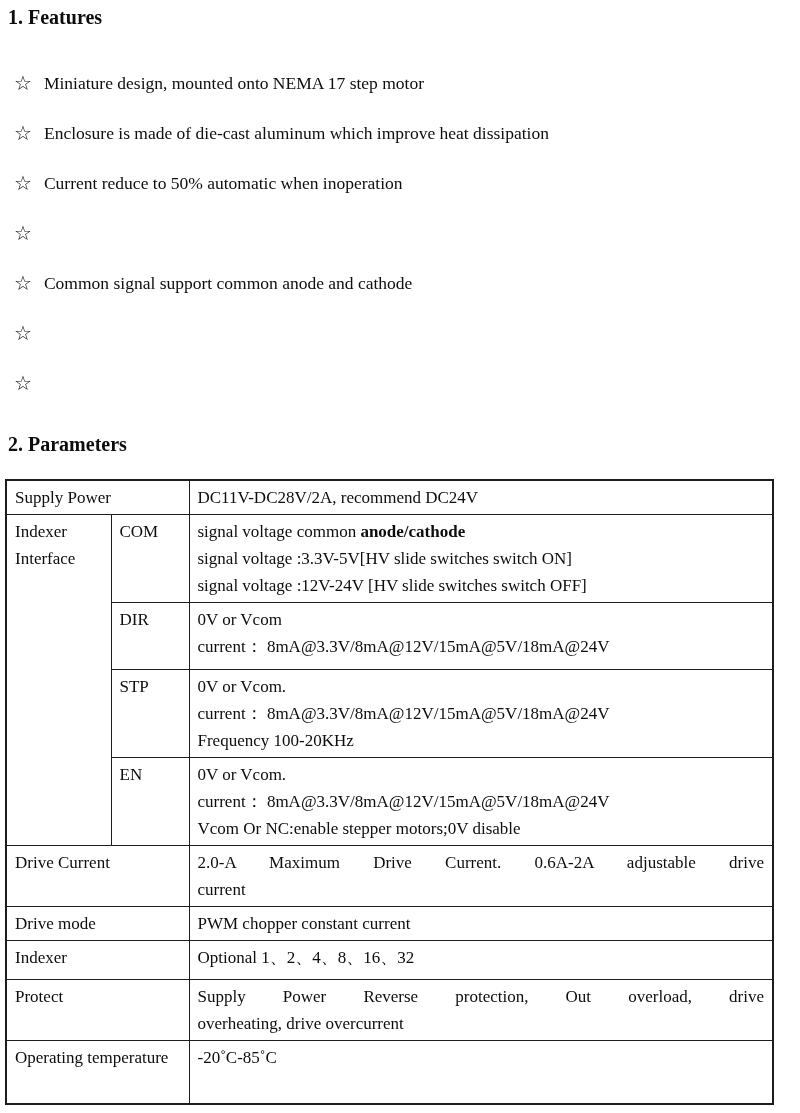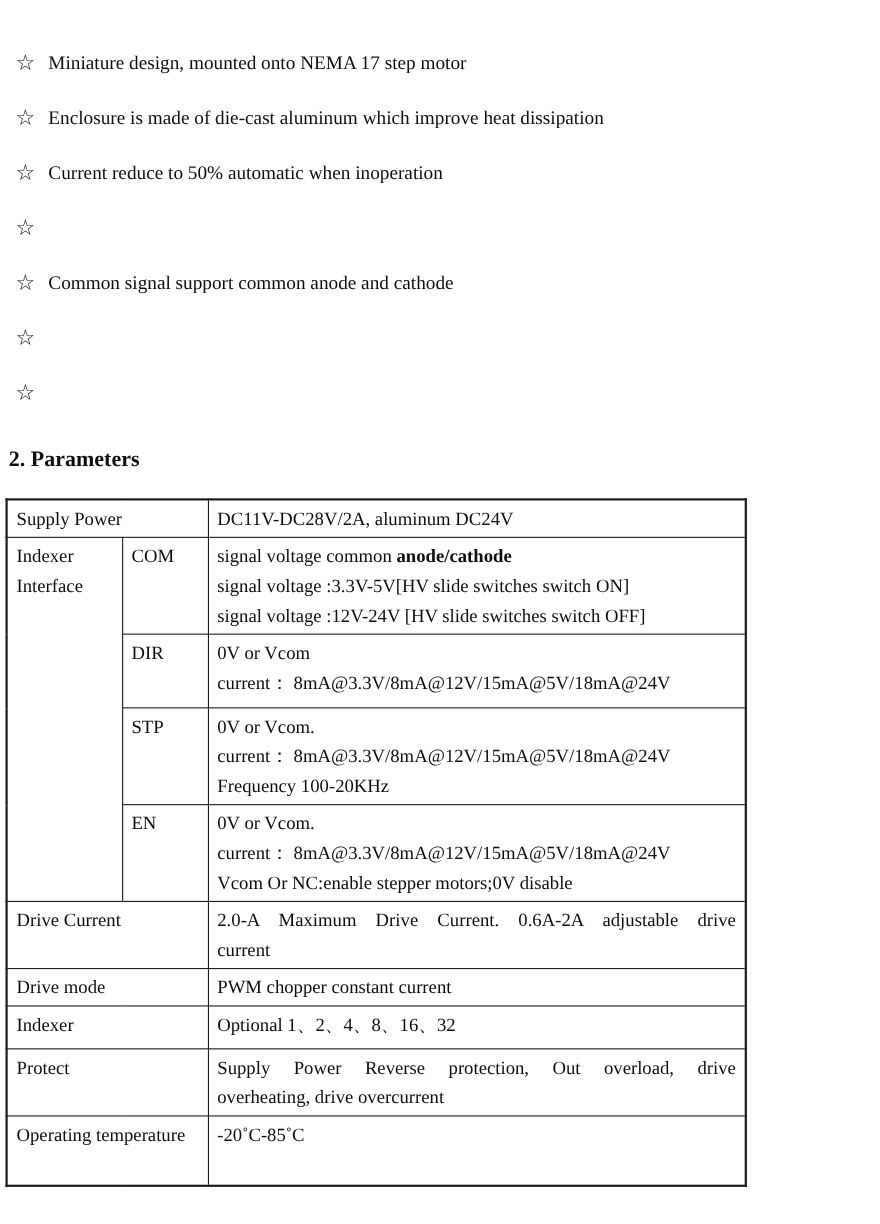--- a/index.html
+++ b/index.html
@@ -36,21 +36,21 @@
     margin-right: 12px;
     flex: 0 0 auto;
   }
   .ftxt { font-size: 17.5px; }
 
   h2.doc-heading { margin-top: 23px; }
 
   table.params {
     border-collapse: collapse;
     table-layout: fixed;
-    width: 674px;
+    width: 769px;
     margin: 22px 0 16px 5px;
     border: 2px solid #1c1c1c;
   }
   table.params td {
     border: 1.5px solid #1c1c1c;
     vertical-align: top;
     font-size: 17px;
     line-height: 27px;
     padding: 3px 8px 3px 8px;
     overflow: hidden;
@@ -61,20 +61,21 @@
   .row-dir td { height: 67px; }
   .row-indexer td { height: 39px; }
   .row-optemp td { height: 63px; }
   b { font-weight: bold; }
 </style>
 </head>
 <body>
 
 <div class="page">
 
+  <h1 class="doc-heading">1. Features</h1>
 
   <ul class="features">
     <li>
       <span class="star">☆</span>
       <span class="ftxt">Miniature design, mounted onto NEMA 17 step motor</span>
     </li>
     <li>
       <span class="star">☆</span>
       <span class="ftxt">Enclosure is made of die-cast aluminum which improve heat dissipation</span>
     </li>
@@ -102,21 +103,21 @@
   <table class="params">
     <colgroup>
       <col style="width:105px">
       <col style="width:78px">
       <col>
     </colgroup>
 
     <tbody>
         <tr class="row-supply">
       <td colspan="2">Supply Power</td>
-      <td>DC11V-DC28V/2A, aluminum DC24V</td>
+      <td>DC11V-DC28V/2A, recommend DC24V</td>
     </tr>
 
     <tr class="row-com">
       <td rowspan="4" class="grp">Indexer Interface</td>
       <td>COM</td>
       <td>
         <div class="line"><span>signal voltage common </span><b>anode/cathode</b></div>
         <div class="line">signal voltage :3.3V-5V[HV slide switches switch ON]</div>
         <div class="line">signal voltage :12V-24V [HV slide switches switch OFF]</div>
       </td>

